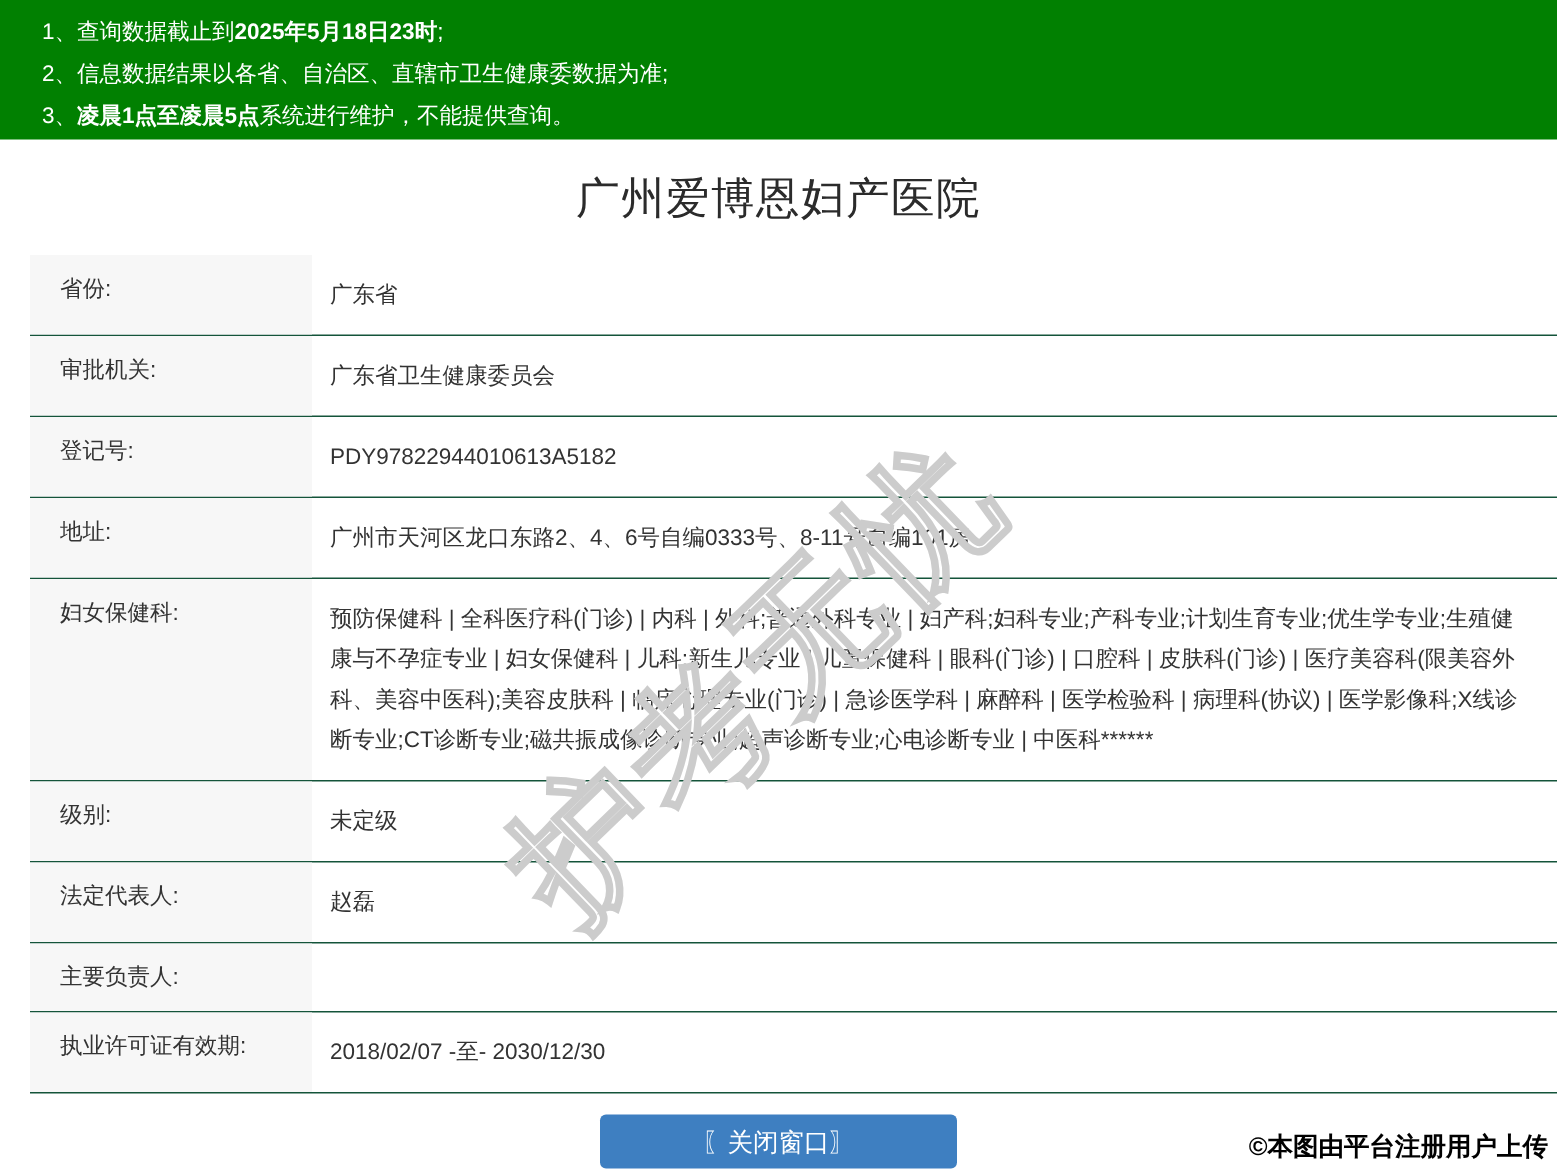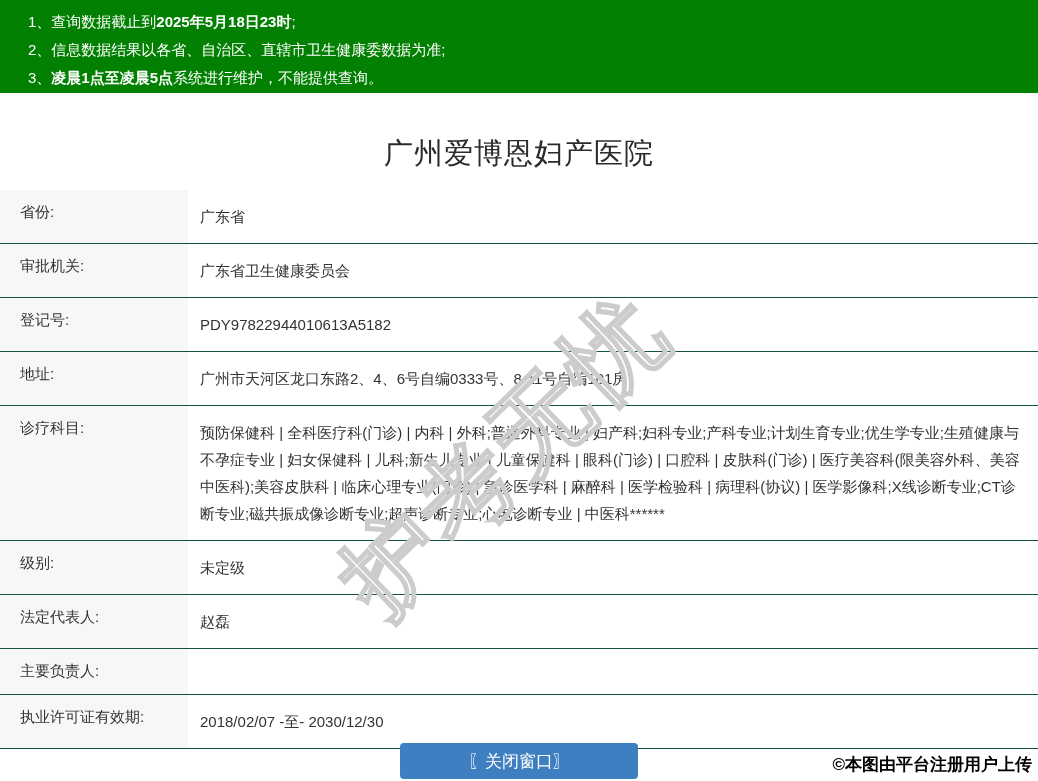--- a/index.html
+++ b/index.html
@@ -21,26 +21,26 @@
   .banner{
     width:100%;height:93px;background:var(--banner-green);
     color:#ffffff;padding:8px 0 0 28px;
   }
   .banner .line{
     font-size:15px;line-height:28px;white-space:nowrap;
   }
   .banner .seg-bold{font-weight:700;}
   
   .page-title{
-    margin-top:40px;text-align:center;
+    margin-top:20px;text-align:center;
     font-size:29px;font-weight:400;color:#2b2b2b;
     letter-spacing:1px;line-height:40px;
   }
   
-  .info-table{margin-top:17px;width:100%;}
+  .info-table{margin-top:17px;width:100%;padding-left:20px;}
   .trow{
     display:flex;width:100%;min-height:46px;
     border-bottom:1px solid var(--divider-green);
   }
   .tlabel{
     width:188px;flex:0 0 188px;background:var(--label-bg);
     padding:13px 8px 13px 20px;font-size:15px;color:#333;
   }
   .tvalue{
     flex:1;padding:13px 16px 13px 12px;font-size:15px;color:#333;
@@ -96,21 +96,21 @@
     <div class="tlabel">登记号:</div>
     <div class="tvalue">PDY97822944010613A5182</div>
   </div>
 
   <div class="trow">
     <div class="tlabel">地址:</div>
     <div class="tvalue">广州市天河区龙口东路2、4、6号自编0333号、8-11号自编101房</div>
   </div>
 
   <div class="trow">
-    <div class="tlabel">诊疗科目:</div>
+    <div class="tlabel">妇女保健科:</div>
     <div class="tvalue">预防保健科 | 全科医疗科(门诊) | 内科 | 外科;普通外科专业 | 妇产科;妇科专业;产科专业;计划生育专业;优生学专业;生殖健康与不孕症专业 | 妇女保健科 | 儿科;新生儿专业 | 儿童保健科 | 眼科(门诊) | 口腔科 | 皮肤科(门诊) | 医疗美容科(限美容外科、美容中医科);美容皮肤科 | 临床心理专业(门诊) | 急诊医学科 | 麻醉科 | 医学检验科 | 病理科(协议) | 医学影像科;X线诊断专业;CT诊断专业;磁共振成像诊断专业;超声诊断专业;心电诊断专业 | 中医科******</div>
   </div>
 
   <div class="trow">
     <div class="tlabel">级别:</div>
     <div class="tvalue">未定级</div>
   </div>
 
   <div class="trow">
     <div class="tlabel">法定代表人:</div>

